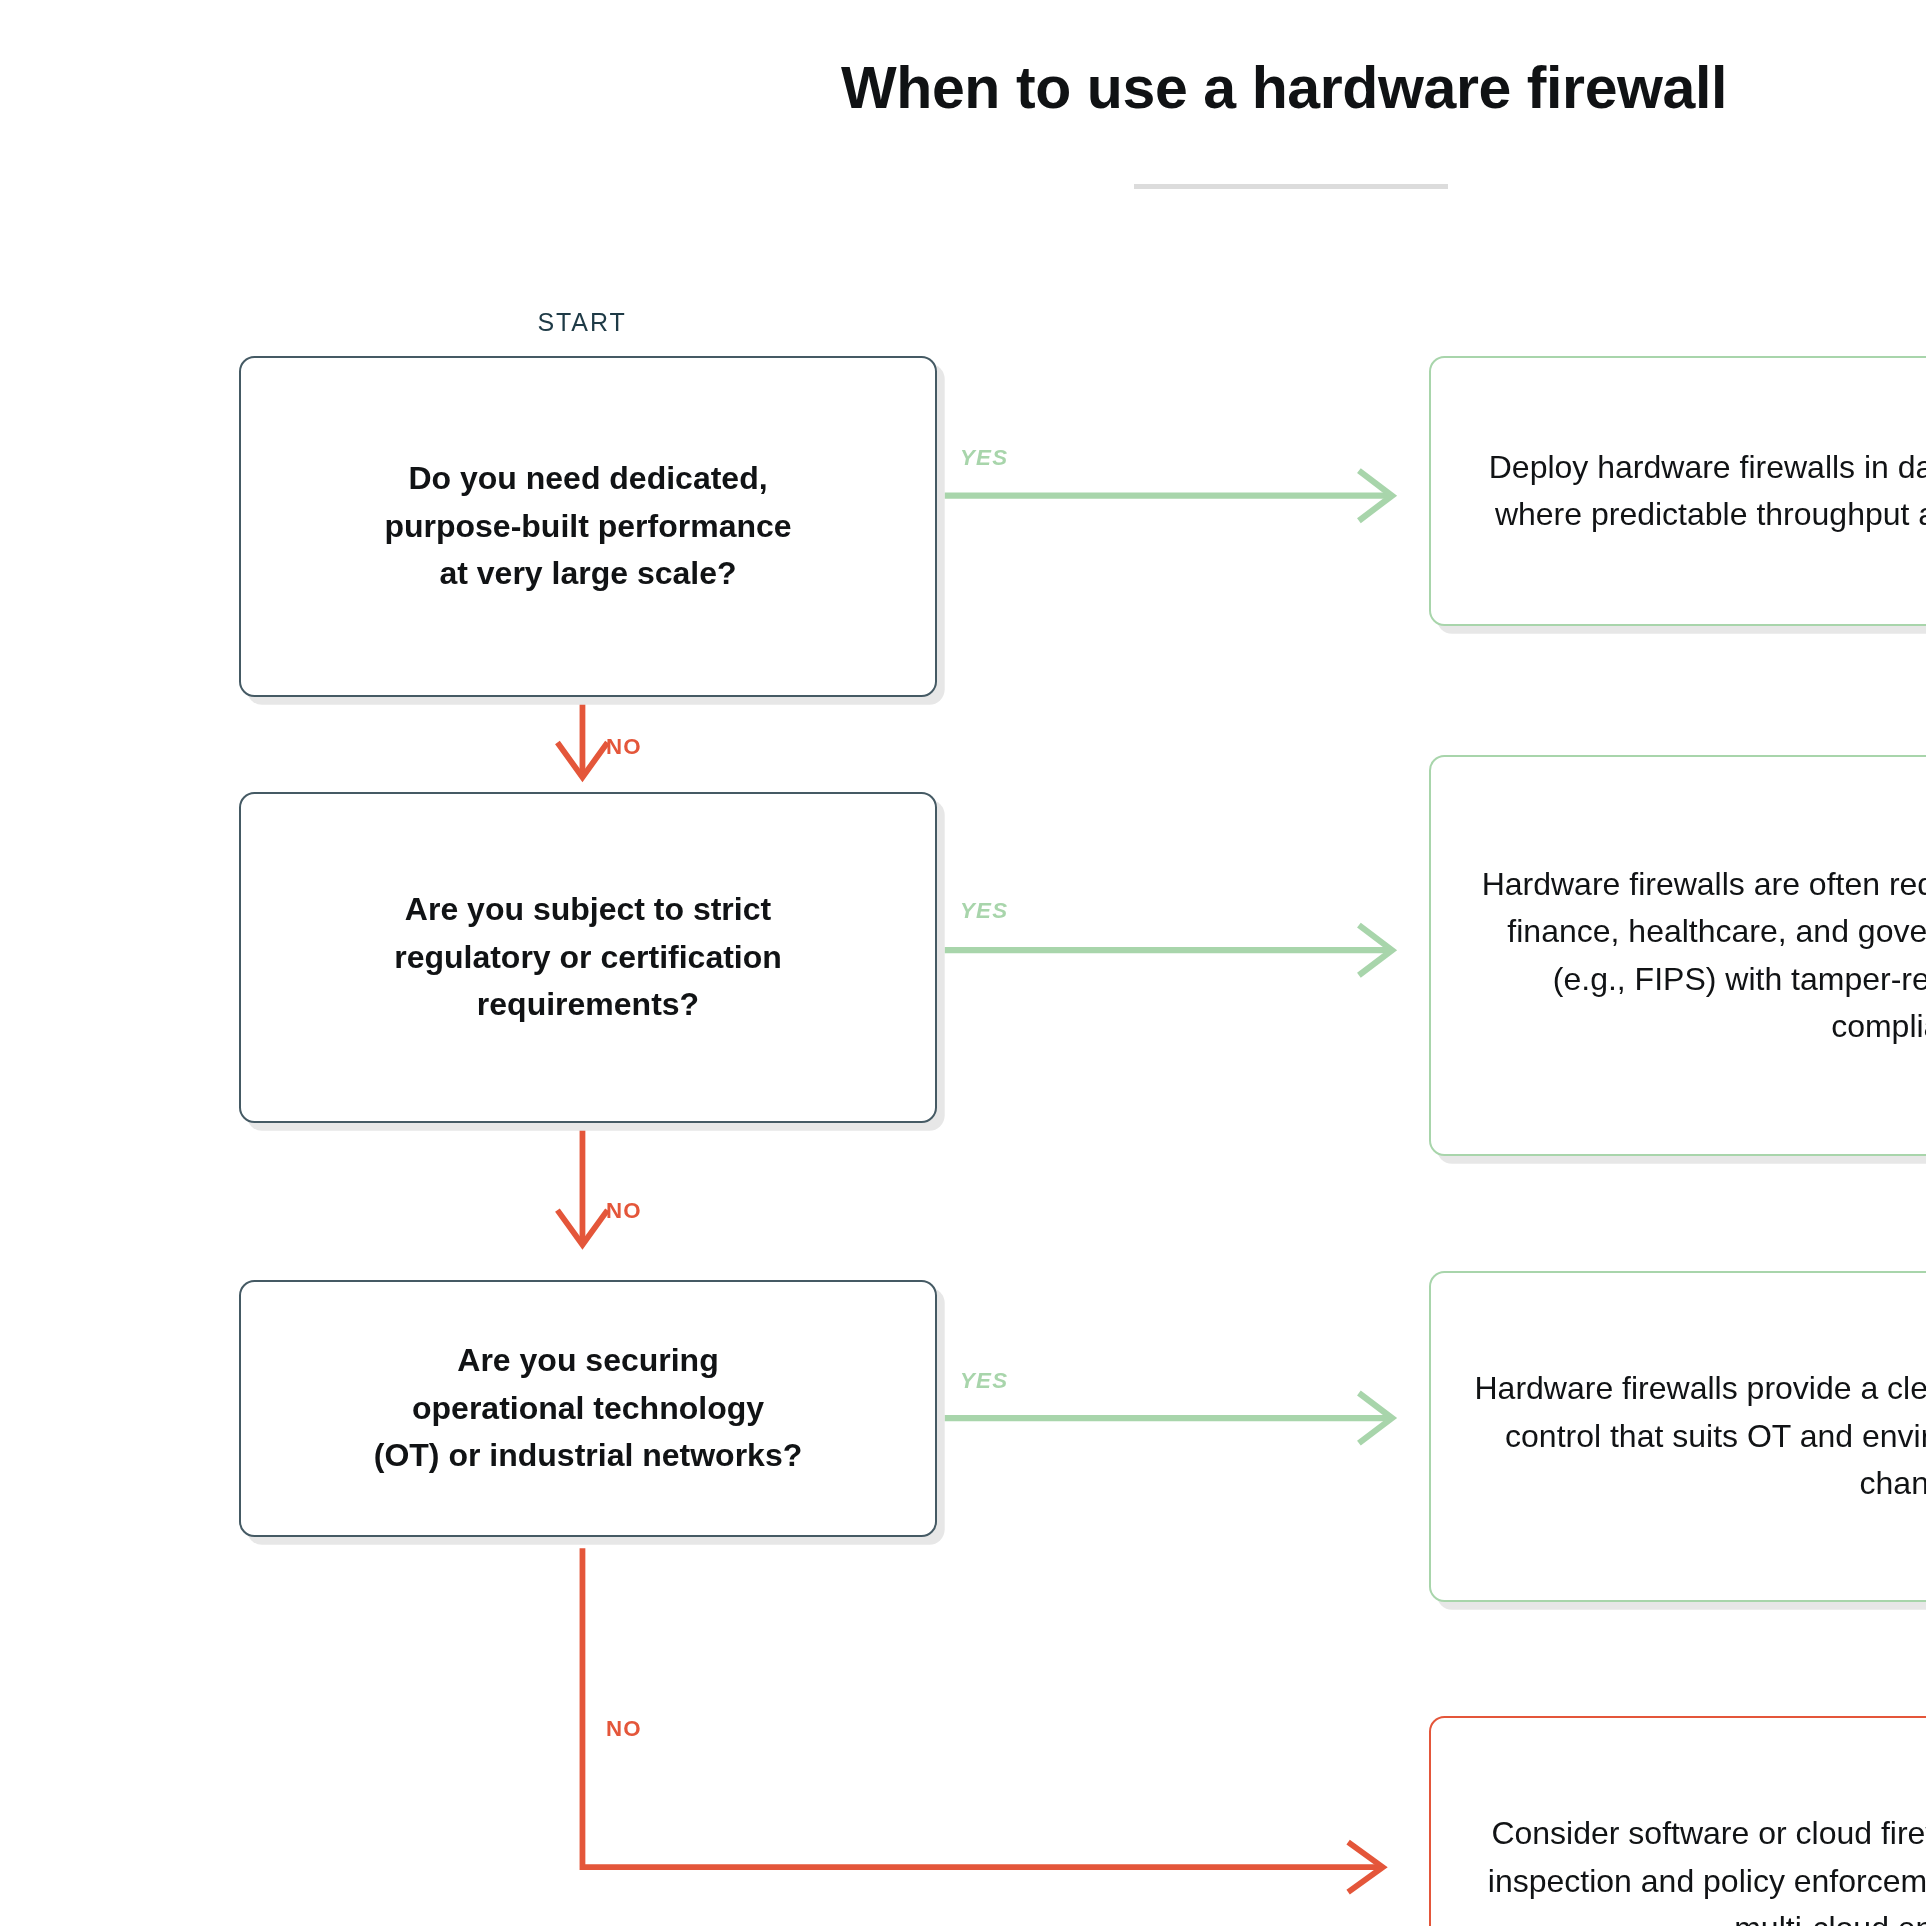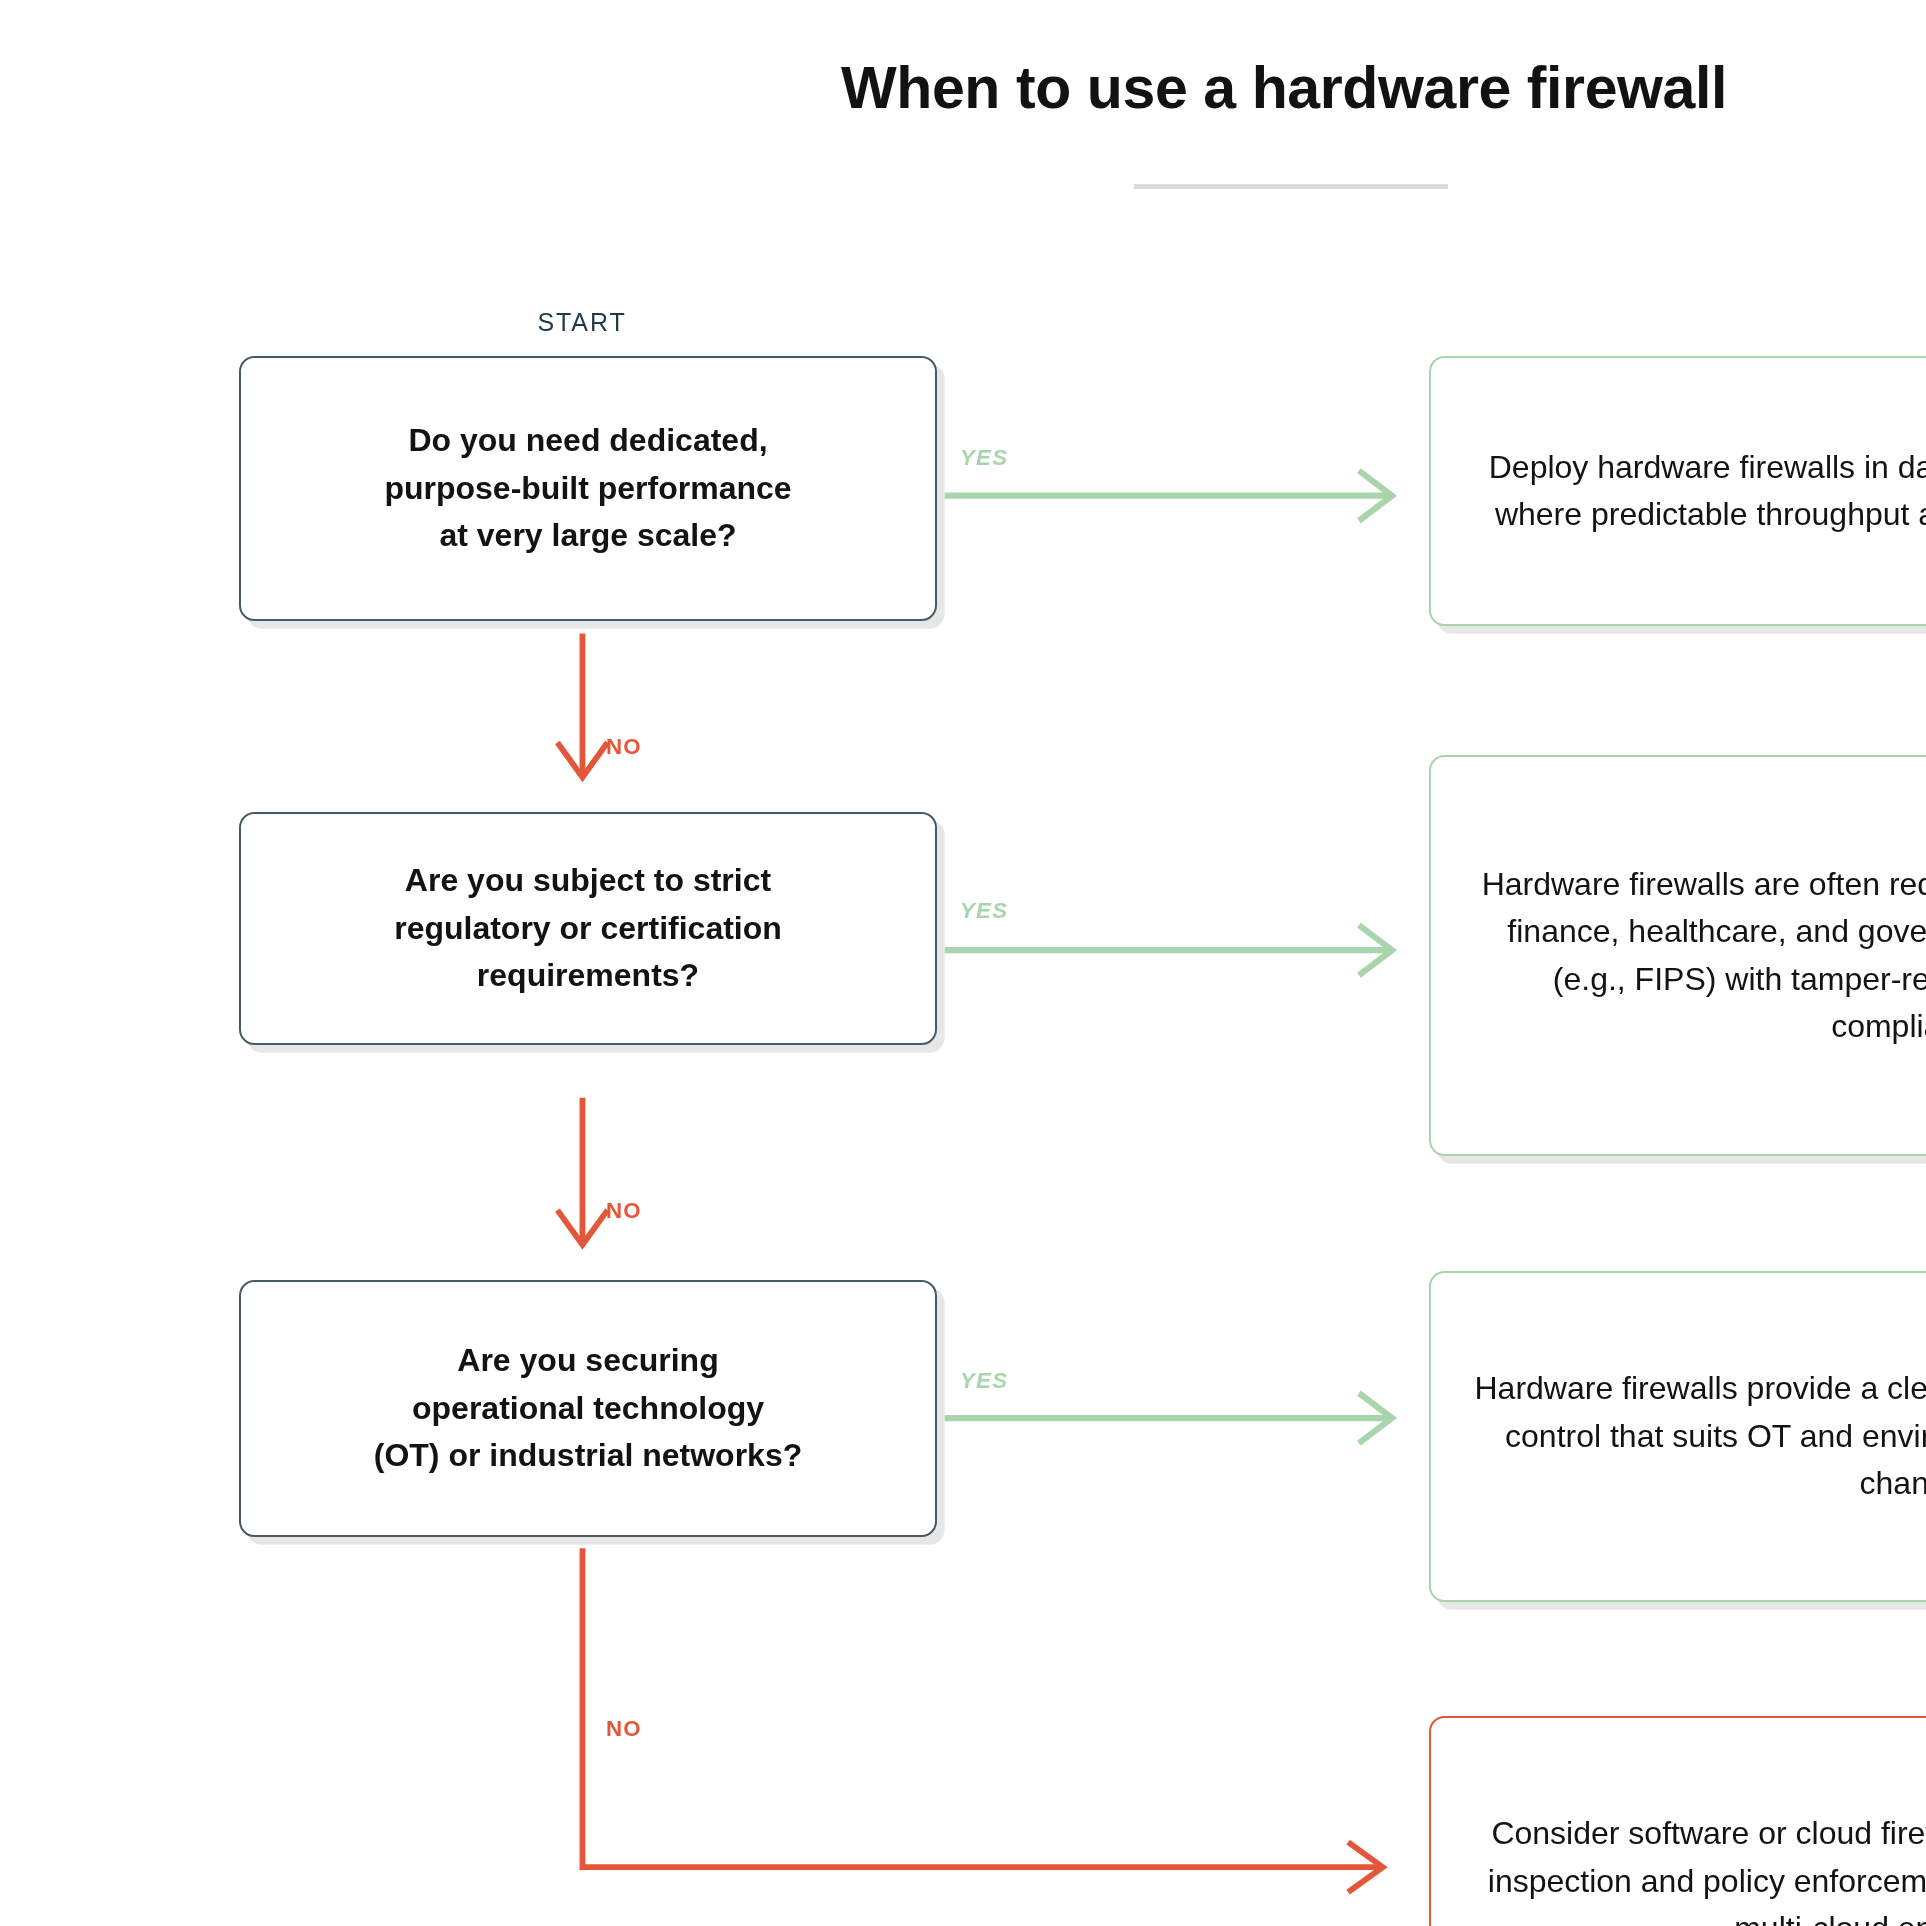--- a/index.html
+++ b/index.html
@@ -90,22 +90,22 @@
   .outcome {
     left: 1429px;
     width: 975px;
     border: 2.7px solid #a8d5ab;
   }
   .outcome-alt {
     border: 2.7px solid #e4563a;
   }
 
   
-  #decision-1 { top: 356px;  height: 265px; }
-  #decision-2 { top: 812px; height: 233px; }
+  #decision-1 { top: 356px;  height: 341px; }
+  #decision-2 { top: 792px; height: 331px; }
   #decision-3 { top: 1280px; height: 257px; }
 
   #outcome-1 { top: 356px;  height: 270px; }
   #outcome-2 { top: 755px; height: 401px; }
   #outcome-3 { top: 1271px; height: 331px; }
   #outcome-4 { top: 1716px; height: 331px; }
 
   
   #connector-layer {
     position: absolute;

